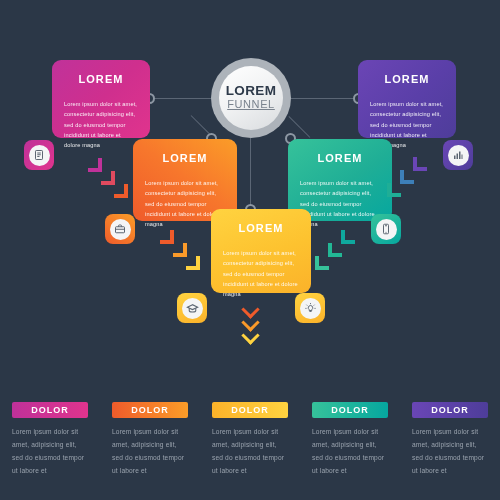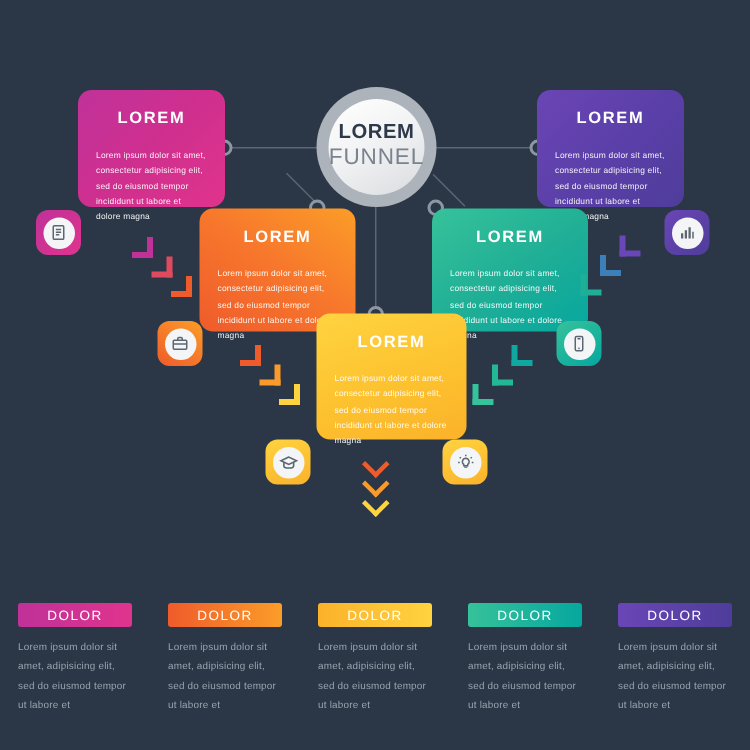--- a/index.html
+++ b/index.html
@@ -16,21 +16,21 @@
   .node{position:absolute;width:11px;height:11px;border-radius:50%;
         background:#2b3747;border:2px solid #8d97a3;box-sizing:border-box;}
 
   
   .hub{position:absolute;left:211px;top:58px;width:80px;height:80px;border-radius:50%;
        background:#adb3ba;display:flex;align-items:center;justify-content:center;}
   .hub-inner{width:64px;height:64px;border-radius:50%;
        background:linear-gradient(150deg,#ffffff 0%,#f2f3f4 45%,#d9dcdf 100%);
        display:flex;flex-direction:column;align-items:center;justify-content:center;}
   .hub-t1{font-size:13.5px;font-weight:bold;color:#2e3a4a;letter-spacing:.4px;line-height:1;}
-  .hub-t2{font-size:15px;color:#7a838e;letter-spacing:.6px;line-height:1.25;margin-top:1px;}
+  .hub-t2{font-size:11px;color:#7a838e;letter-spacing:.6px;line-height:1.25;margin-top:1px;text-decoration:underline;}
 
   
   .card{position:absolute;border-radius:9px;box-sizing:border-box;
         padding:11px 12px 10px;display:flex;flex-direction:column;align-items:center;}
   .card-title{font-size:11px;font-weight:bold;color:#fff;letter-spacing:1.1px;
               text-align:center;line-height:1;margin-top:3px;}
   .rule{width:62px;height:2px;background:rgba(255,255,255,.85);margin:7px 0 7px;}
   .card-body{font-size:5.6px;line-height:1.85;color:rgba(255,255,255,.92);
              text-align:left;width:100%;letter-spacing:.15px;}
 
@@ -63,21 +63,21 @@
   .chev.dr{border-right:4px solid;border-bottom:4px solid;}
   .chev.dl{border-left:4px solid;border-bottom:4px solid;}
   .vchev{position:absolute;width:13px;height:13px;box-sizing:border-box;
          border-right:3.5px solid;border-bottom:3.5px solid;transform:rotate(45deg);}
 
   
   .legend{position:absolute;left:0;top:402px;width:500px;display:flex;}
   .leg{width:100px;padding:0 12px;box-sizing:border-box;}
   .leg-tag{height:16px;border-radius:2px;display:flex;align-items:center;
            justify-content:center;}
-  .leg-tag span{font-size:9px;font-weight:normal;color:#fff;letter-spacing:1px;}
+  .leg-tag span{font-size:9px;font-weight:bold;color:#fff;letter-spacing:1px;}
   .leg-txt{margin-top:8px;font-size:6.6px;line-height:1.95;color:#9aa3ae;letter-spacing:.15px;}
   .t-mag{background:linear-gradient(90deg,#bf3199,#e0348d);}
   .t-ora{background:linear-gradient(90deg,#ef5b2b,#fb9d28);}
   .t-yel{background:linear-gradient(90deg,#fbb22a,#ffd340);}
   .t-tea{background:linear-gradient(90deg,#36c29a,#06a79f);}
   .t-pur{background:linear-gradient(90deg,#6a46b6,#4e3d9a);}
 </style>
 </head>
 <body>
 

